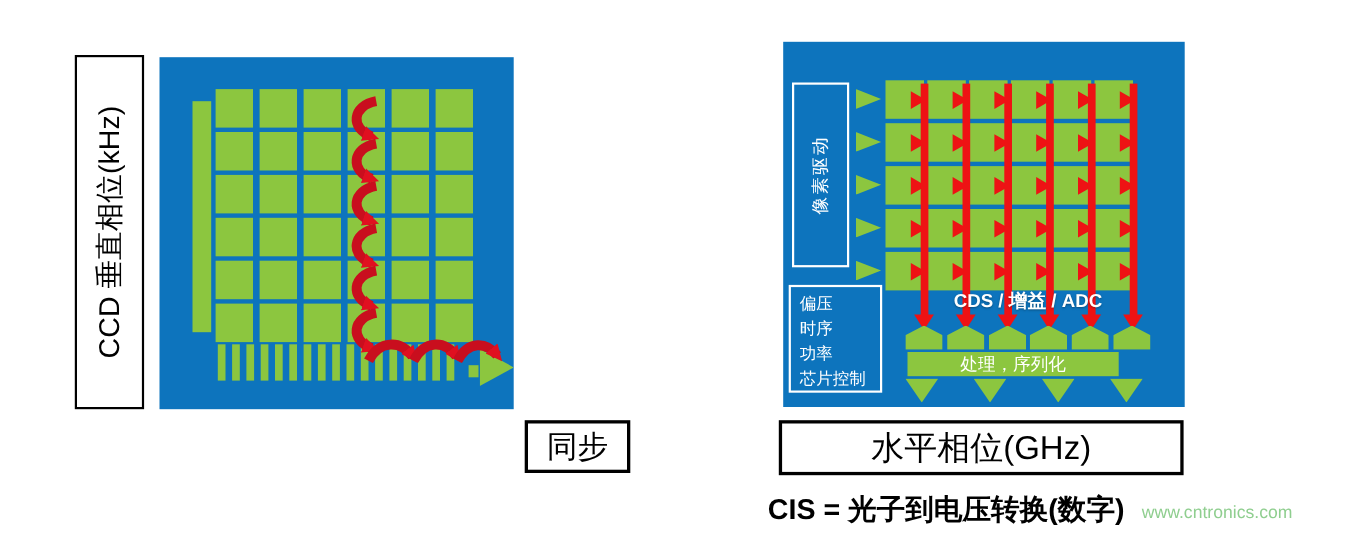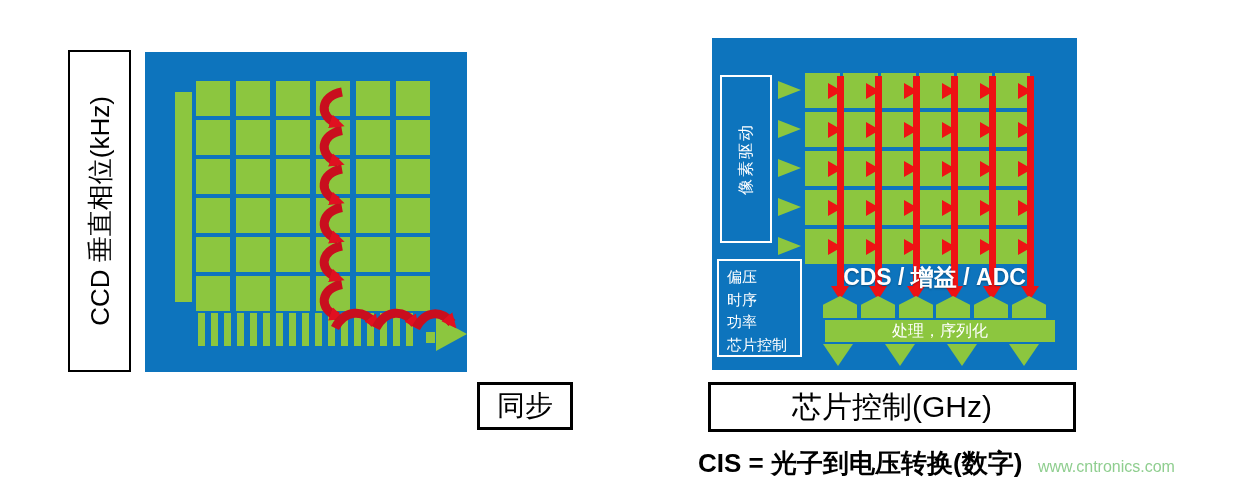--- a/index.html
+++ b/index.html
@@ -53,23 +53,23 @@
 
   #cis-panel{left:712px;top:38px;width:365px;height:332px;}
   #pixel-drive{position:absolute;left:8px;top:37px;width:52px;height:168px;
     border:2px solid #fff;}
   #pixel-drive .rot{position:absolute;left:50%;top:50%;
     transform:translate(-50%,-50%) rotate(-90deg);white-space:nowrap;
     font-size:16px;color:#fff;letter-spacing:2px;}
   #control-box{position:absolute;left:5px;top:221px;width:85px;height:98px;
     border:2px solid #fff;padding:5px 0 0 8px;color:#fff;font-size:15px;line-height:1.5;}
   #cds-label{position:absolute;left:105px;top:224px;width:235px;text-align:center;
-    color:#fff;font-size:23px;font-weight:bold;white-space:nowrap;
+    color:#fff;font-size:17px;font-weight:bold;white-space:nowrap;
     text-shadow:0 1px 2px rgba(0,0,0,.35);}
-  #proc-bar{position:absolute;left:113px;top:282px;width:230px;height:22px;
+  #proc-bar{position:absolute;left:113px;top:282px;width:192px;height:22px;
     background:var(--green);display:flex;align-items:center;justify-content:center;
     color:#fff;font-size:16px;}
   #digital-box{left:708px;top:382px;width:368px;height:50px;font-size:30px;}
 
   #watermark{position:absolute;left:1038px;top:458px;font-size:16px;color:var(--wm);}
 </style>
 </head>
 <body>
 
 <div id="stage">
@@ -271,18 +271,18 @@
     </div>
     <div id="cis-out">
         <div class="dn-tri" style="left: 111px; top: 306px;"></div>
         <div class="dn-tri" style="left: 173px; top: 306px;"></div>
         <div class="dn-tri" style="left: 235px; top: 306px;"></div>
         <div class="dn-tri" style="left: 297px; top: 306px;"></div>
       </div>
   </div>
 
   <div id="digital-box" class="whitebox">
-    <span>芯片控制(GHz)</span>
+    <span>水平相位(GHz)</span>
   </div>
   <div id="cis-caption" class="caption">CIS = 光子到电压转换(数字)</div>
 
   <div id="watermark">www.cntronics.com</div>
 </div>
 
 </body></html>

